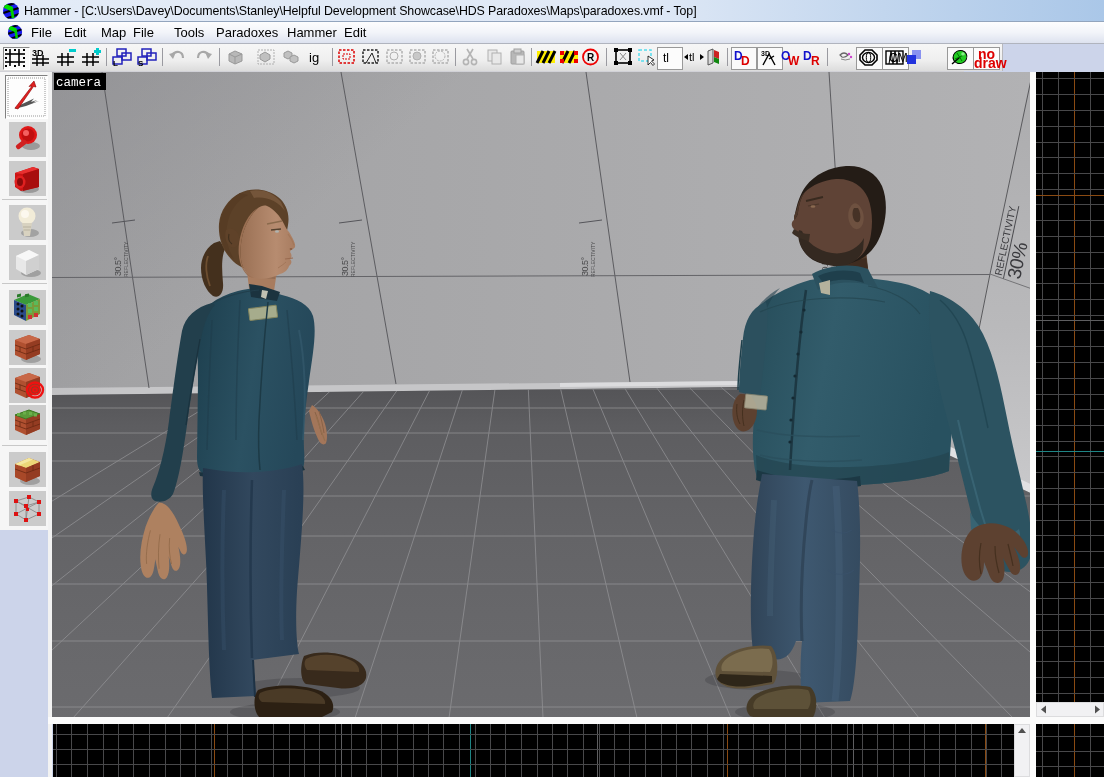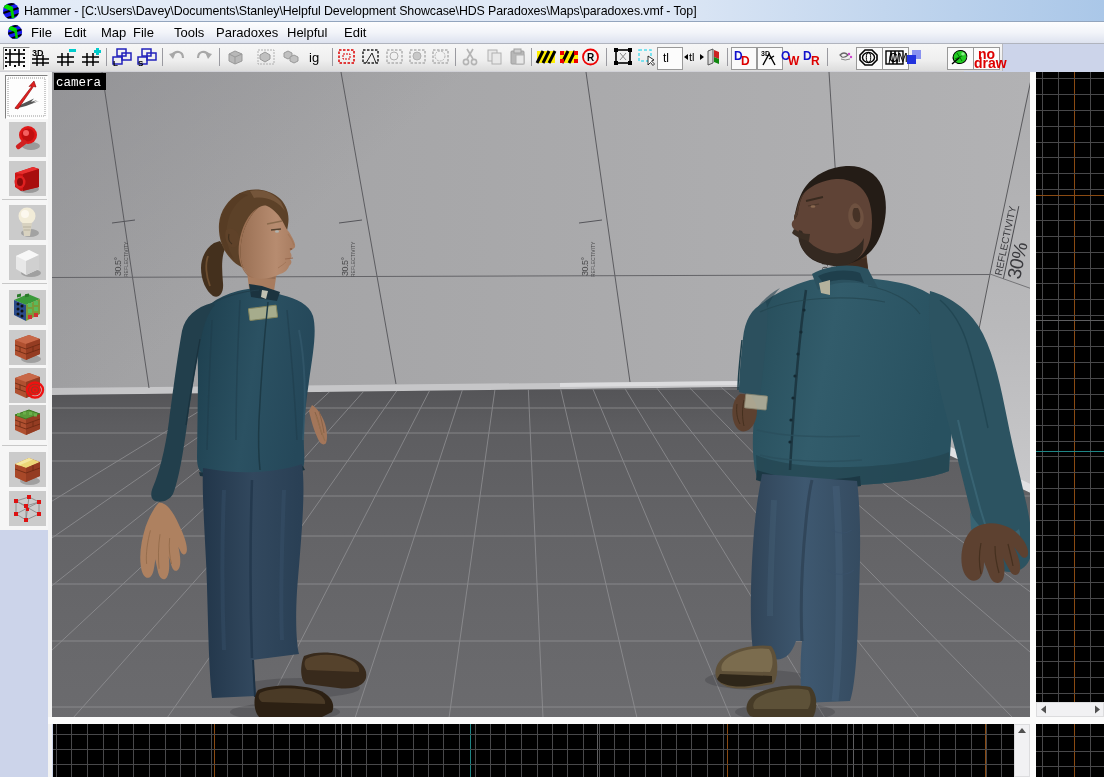--- a/index.html
+++ b/index.html
@@ -61,21 +61,21 @@
       <rect x="2" y="3" width="9" height="4.5" rx="1" fill="#00dd00" transform="rotate(24 6 5)"></rect>
       <path d="M8 7 L11 6.2 L12.5 16 L9.8 16.8 Z" fill="#00cc00"></path>
     </g>
 </svg>
 <div class="menuitem" style="left:31px">File</div>
 <div class="menuitem" style="left:64px">Edit</div>
 <div class="menuitem" style="left:101px">Map</div>
 <div class="menuitem" style="left:133px">File</div>
 <div class="menuitem" style="left:174px">Tools</div>
 <div class="menuitem" style="left:216px">Paradoxes</div>
-<div class="menuitem" style="left:287px">Helpful</div>
+<div class="menuitem" style="left:287px">Hammer</div>
 <div class="menuitem" style="left:344px">Edit</div>
 <div class="abs" id="toolbar">
     <div class="abs" id="toolpanel">
 <div class="tbtn" style="left:3px;width:25px;border:1px solid #888;border-right-color:#fff;border-bottom-color:#fff;background:#fafafa">
 <svg width="23" height="19" viewBox="0 0 23 19">
           <g stroke="#000" stroke-width="1.6">
             <line x1="6" y1="1" x2="6" y2="18"></line>
             <line x1="15" y1="1" x2="15" y2="18"></line>
             <line x1="1" y1="6" x2="21" y2="6"></line>
             <line x1="1" y1="14" x2="21" y2="14"></line>

